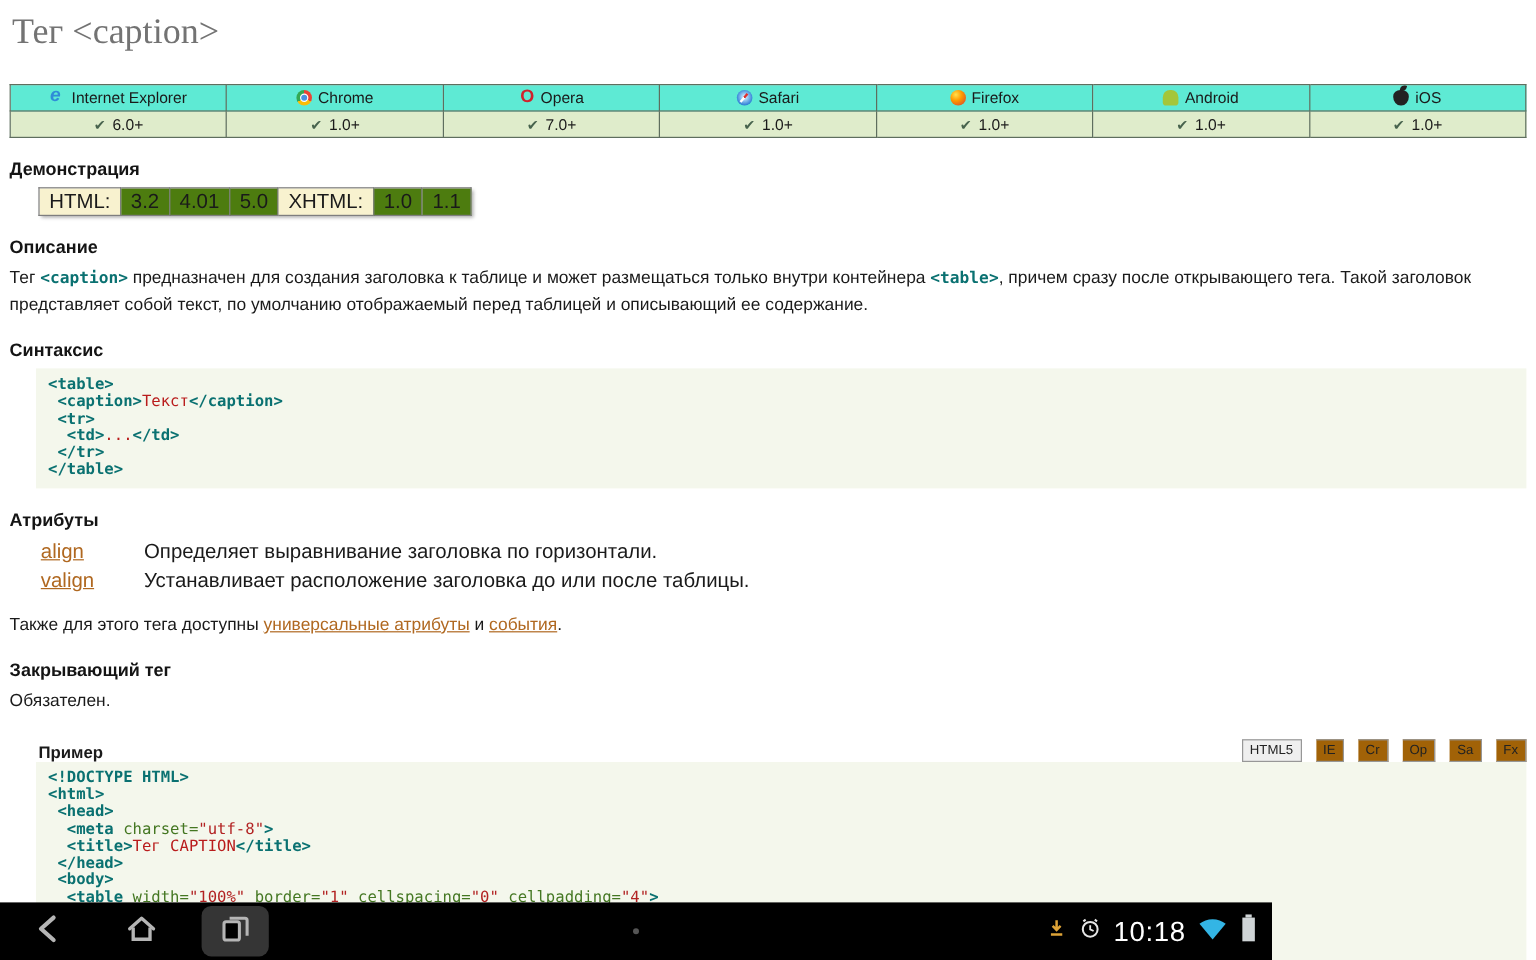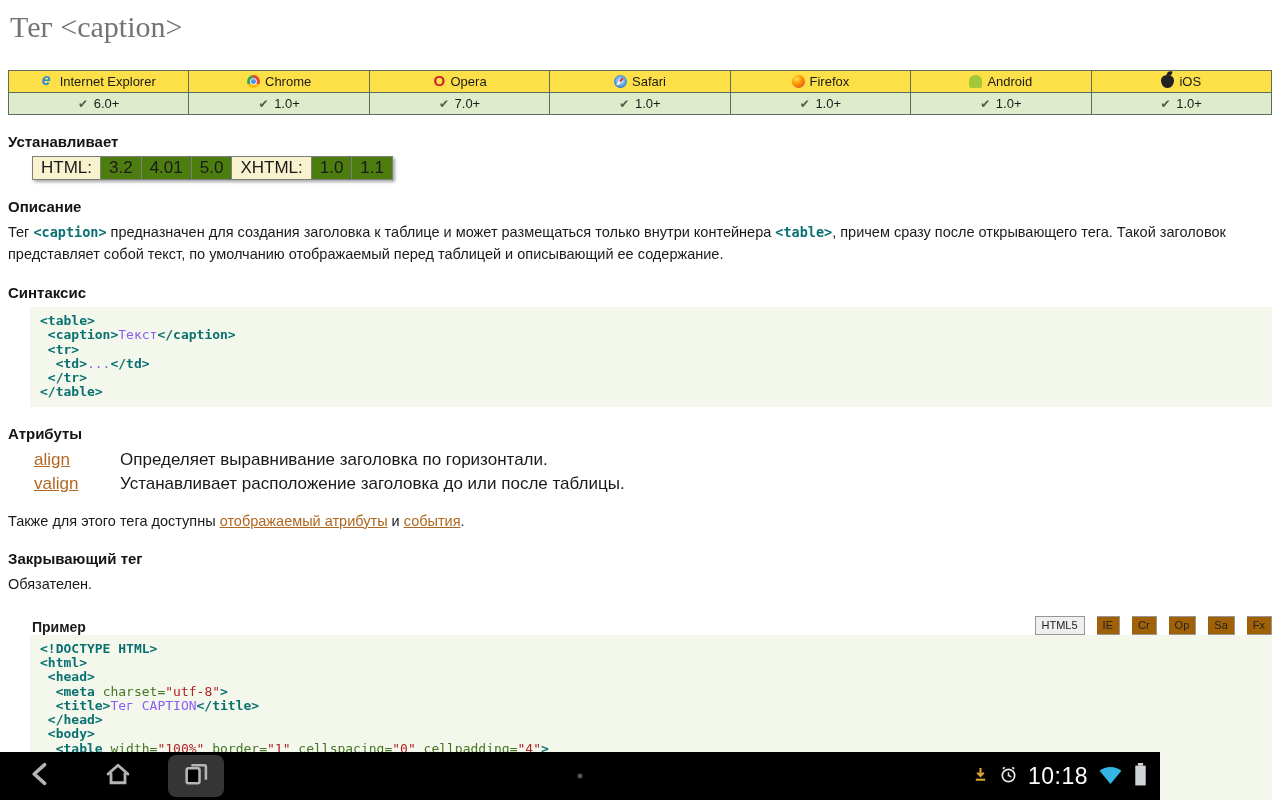--- a/index.html
+++ b/index.html
@@ -9,21 +9,21 @@
     font-family:"Liberation Sans",sans-serif;
   }
   .content{padding:0 8px 0 8px;}
   .page-title{
     font-family:"Liberation Serif",serif;font-weight:400;
     color:#737373;font-size:30px;margin:10px 0 26px 2px;
   }
   
   table.browsers{width:100%;border-collapse:collapse;table-layout:fixed;}
   table.browsers td{border:1px solid #5e6e5e;text-align:center;font-size:13px;padding:3px 2px;white-space:nowrap;}
-  td.bh{background:#fde047;}
+  td.bh{background:#5eead4;}
   td.bv{background:#dfeccb;}
   .check{color:#47634d;font-size:12px;margin-right:2px;}
   
   .bicon{width:13px;height:13px;display:inline-block;vertical-align:-2px;margin-right:5px;border-radius:50%;position:relative;}
   .ie-icon::after{content:"e";position:absolute;left:0;top:-4px;color:#2f8cd8;font:bold italic 16px "Liberation Sans",sans-serif;}
   .chrome-icon{background:conic-gradient(#e94335 0deg 120deg,#fbbc05 120deg 240deg,#34a853 240deg 360deg);}
   .chrome-icon::after{content:"";position:absolute;inset:3px;background:#4a90e2;border:1.5px solid #fff;border-radius:50%;box-sizing:border-box;}
   .opera-icon::after{content:"O";position:absolute;left:1px;top:-3px;color:#d0222c;font:bold 15px "Liberation Sans",sans-serif;}
   .safari-icon{background:radial-gradient(circle at 50% 45%,#eaf6ff 0%,#9fd0f5 25%,#2f7fd6 70%,#1b5fae 100%);}
   .safari-icon::after{content:"";position:absolute;left:5.5px;top:2px;width:2px;height:9px;background:linear-gradient(#e03030 50%,#ffffff 50%);transform:rotate(40deg);}
@@ -45,35 +45,35 @@
   
   .codeblock{
     background:#f4f7ec;margin:4px 0 0 22px;padding:7px 10px;
     font-family:"DejaVu Sans Mono",monospace;font-size:13px;line-height:14.3px;
     white-space:pre;
   }
   .codeline{white-space:pre;}
   .cl-tag{color:#0a7171;font-weight:bold;}
   .cl-attr{color:#447722;}
   .cl-val{color:#b22222;}
-  .cl-pl{color:#8b5cf6;}
+  .cl-pl{color:#b91c1c;}
   
   .attrs{margin:8px 0 0 26px;display:grid;grid-template-columns:86px 1fr;row-gap:4px;font-size:17px;align-items:baseline;}
   .also{margin-top:16px;}
   
   .example{margin:20px 0 0 22px;}
   .example-head{display:flex;justify-content:space-between;align-items:flex-end;}
   .example-title{font-weight:bold;font-size:14px;margin-left:2px;}
   .tabs{display:flex;gap:12px;}
   .tab{font-size:11px;line-height:15px;padding:1px 6px;background:#a16207;border:1px solid #979797;border-left:none;color:#222;cursor:pointer;}
   .tab.active{background:#efefef;}
   .tabs .tab:first-child{border-left:1px solid #979797;}
   .excode{margin:0;height:215px;overflow:hidden;}
   
-  .sysbar{position:absolute;left:0;bottom:0;width:1160px;height:48px;background:#000;display:flex;align-items:center;z-index:10;}
+  .sysbar{position:absolute;left:0;bottom:0;width:1060px;height:48px;background:#000;display:flex;align-items:center;z-index:10;}
   .nav{display:flex;align-items:center;gap:22px;padding-left:12px;}
   .navbtn{width:56px;height:42px;display:flex;align-items:center;justify-content:center;cursor:pointer;}
   .navbtn.pressed{background:rgba(190,190,190,0.28);border-radius:8px;}
   .center-dot{position:absolute;left:50%;top:50%;transform:translate(-50%,-50%);width:5px;height:5px;border-radius:50%;background:#555;}
   .status{margin-left:auto;display:flex;align-items:center;gap:10px;padding-right:12px;}
   .time{color:#fff;font-size:23px;letter-spacing:0.5px;}
 </style>
 </head>
 <body>
 
@@ -97,21 +97,21 @@
           <td class="bv"><span class="check">✔</span><span> 1.0+</span></td>
           <td class="bv"><span class="check">✔</span><span> 7.0+</span></td>
           <td class="bv"><span class="check">✔</span><span> 1.0+</span></td>
           <td class="bv"><span class="check">✔</span><span> 1.0+</span></td>
           <td class="bv"><span class="check">✔</span><span> 1.0+</span></td>
           <td class="bv"><span class="check">✔</span><span> 1.0+</span></td>
         </tr>
     </tbody>
   </table>
 
-  <h2 class="sec">Устанавливает</h2>
+  <h2 class="sec">Демонстрация</h2>
   <table class="spec">
     <tbody>
         <tr>
           <td class="lab">HTML:</td>
           <td class="ver">3.2</td>
           <td class="ver">4.01</td>
           <td class="ver">5.0</td>
           <td class="lab">XHTML:</td>
           <td class="ver">1.0</td>
           <td class="ver">1.1</td>
@@ -126,21 +126,21 @@
   <div class="codeblock"><div class="codeline"><span class="cl-tag">&lt;table&gt;</span></div><div class="codeline"><span class="cl-pl"> </span><span class="cl-tag">&lt;caption&gt;</span><span class="cl-pl">Текст</span><span class="cl-tag">&lt;/caption&gt;</span></div><div class="codeline"><span class="cl-pl"> </span><span class="cl-tag">&lt;tr&gt;</span></div><div class="codeline"><span class="cl-pl">  </span><span class="cl-tag">&lt;td&gt;</span><span class="cl-pl">...</span><span class="cl-tag">&lt;/td&gt;</span></div><div class="codeline"><span class="cl-pl"> </span><span class="cl-tag">&lt;/tr&gt;</span></div><div class="codeline"><span class="cl-tag">&lt;/table&gt;</span></div></div>
 
   <h2 class="sec">Атрибуты</h2>
   <div class="attrs">
       <div class="attr-name"><a class="doclink" href="#">align</a></div>
       <div class="attr-desc">Определяет выравнивание заголовка по горизонтали.</div>
       <div class="attr-name"><a class="doclink" href="#">valign</a></div>
       <div class="attr-desc">Устанавливает расположение заголовка до или после таблицы.</div>
     </div>
 
-  <p class="para also">Также для этого тега доступны <a class="doclink" href="#">отображаемый атрибуты</a> и <a class="doclink" href="#">события</a>.</p>
+  <p class="para also">Также для этого тега доступны <a class="doclink" href="#">универсальные атрибуты</a> и <a class="doclink" href="#">события</a>.</p>
 
   <h2 class="sec">Закрывающий тег</h2>
   <p class="para">Обязателен.</p>
 
   <div class="example">
     <div class="example-head">
       <span class="example-title">Пример</span>
       <span class="tabs">
           <span class="tab active">HTML5</span>
           <span class="tab">IE</span>

